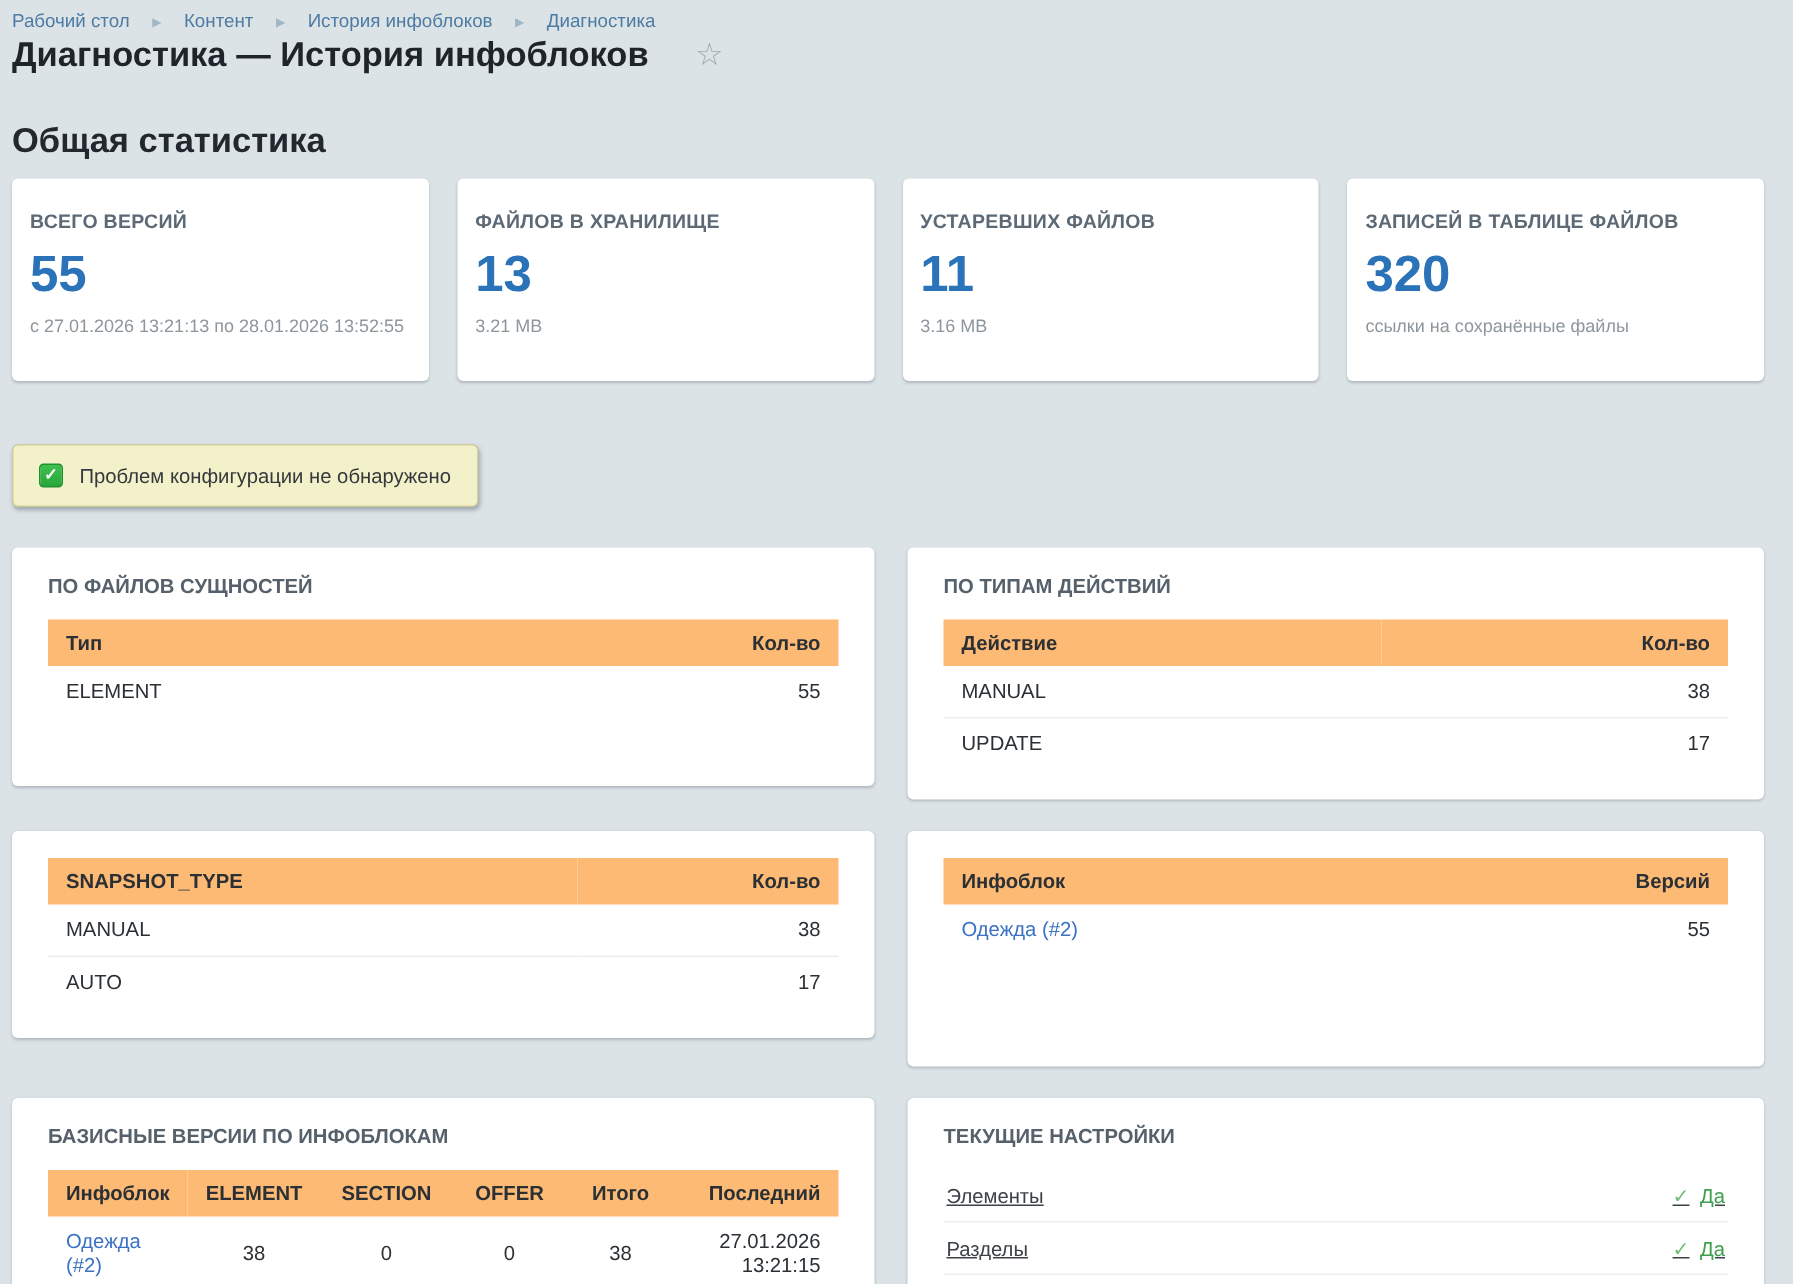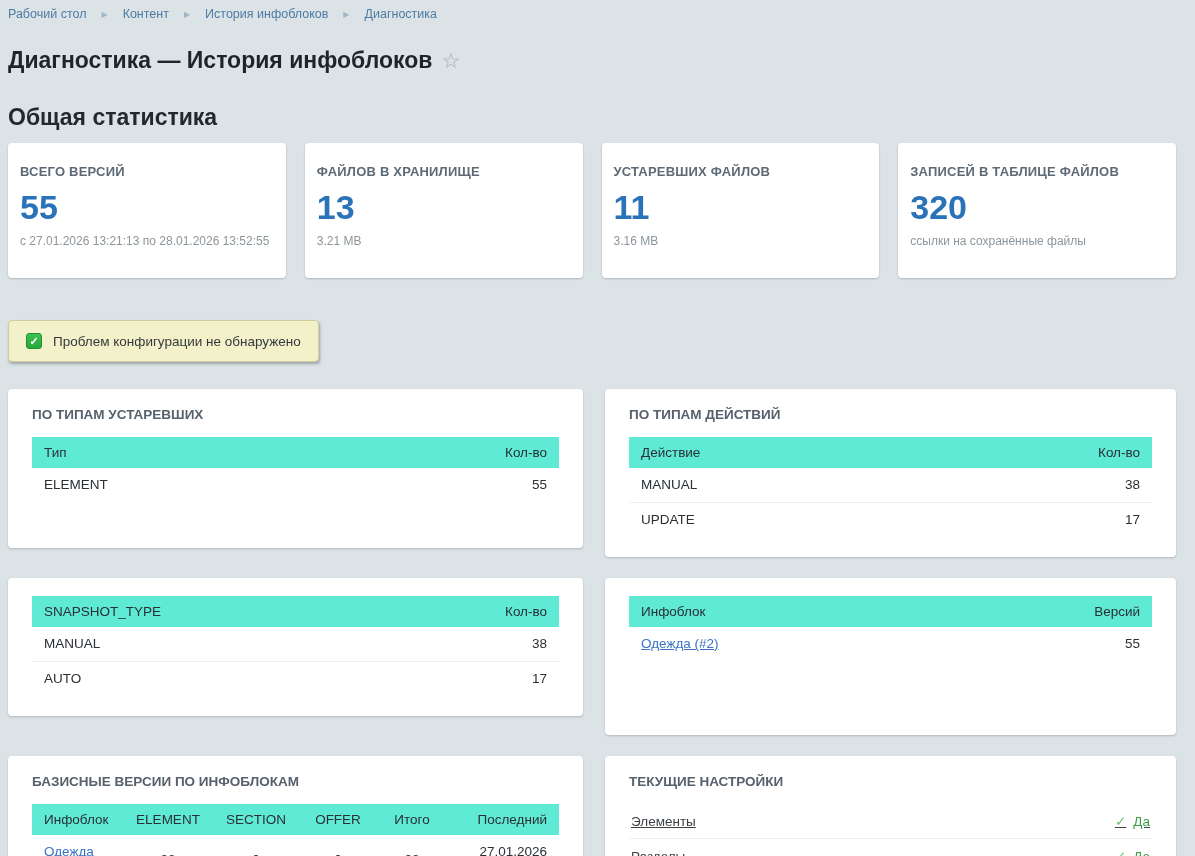--- a/index.html
+++ b/index.html
@@ -11,21 +11,21 @@
     color: #2b3035;
   }
   .page { padding: 7px 19px 0 8px; }
 
   
   .breadcrumb { display: flex; align-items: center; font-size: 12.5px; line-height: 15px; }
   .breadcrumb .crumb { color: #4d7ba3; text-decoration: none; cursor: pointer; }
   .crumb-sep { color: #9fb6c6; font-size: 8px; margin: 0 15px; line-height: 15px; }
 
   
-  .title-row { display: flex; align-items: center; gap: 9px; margin-top: 25px; text-align: center; }
+  .title-row { display: flex; align-items: center; gap: 31px; margin-top: 1px; text-align: center; }
   .page-title { font-size: 23px; font-weight: bold; color: #1f242a; line-height: 26px; margin: 0; }
   .star { color: #a0aab2; font-size: 21px; line-height: 21px; cursor: pointer; }
 
   .section-heading { font-size: 23px; font-weight: bold; color: #23282e; margin: 34px 0 0; line-height: 20px; }
 
   
   .stats-grid { display: grid; grid-template-columns: repeat(4, 1fr); gap: 19px; margin-top: 16px; }
   .stat-card {
     background: #fff; border-radius: 4px; box-shadow: 0 1px 2px rgba(50,60,70,.25);
     padding: 21px 12px; height: 135px;
@@ -60,28 +60,28 @@
   .panel {
     background: #fff; border-radius: 4px; box-shadow: 0 1px 2px rgba(50,60,70,.25);
     padding: 18px 24px 20px;
   }
   .panel-title { font-size: 13.5px; font-weight: bold; color: #56616c; margin: 0 0 14px; line-height: 16px; }
   .panel.h-entities { min-height: 159px; }
   .panel.h-top { min-height: 157px; }
 
   table.data { width: 100%; border-collapse: collapse; font-size: 13.5px; color: #2b3035; }
   table.data th {
-    background: #5eead4; font-weight: normal; text-align: left;
+    background: #fdba74; font-weight: bold; text-align: left;
     padding: 8px 12px; color: #2b3035; line-height: 15px;
   }
   table.data td { padding: 9px 12px; border-bottom: 1px solid #ebedee; line-height: 16px; }
   table.data tr:last-child td { border-bottom: none; }
   table.data .num { text-align: right; }
   table.data .ctr { text-align: center; }
-  a.tbl-link { color: #3b72c4; text-decoration: underline; cursor: pointer; }
+  a.tbl-link { color: #3b72c4; cursor: pointer; }
 
   
   .col-iblock { width: 92px; }
   .col-el { width: 88px; }
   .col-sec { width: 88px; }
   .col-offer { width: 76px; }
   .col-total { width: 72px; }
 
   
   .settings-row {
@@ -144,21 +144,21 @@
   
   <div class="notice">
     <span class="check-square">✓</span>
     <span>Проблем конфигурации не обнаружено</span>
   </div>
 
   
   <div class="main-grid">
 
     <div class="panel h-entities">
-      <h3 class="panel-title">ПО ТИПАМ УСТАРЕВШИХ</h3>
+      <h3 class="panel-title">ПО ФАЙЛОВ СУЩНОСТЕЙ</h3>
       <table class="data">
         <thead>
           <tr>
             <th>Тип</th>
             <th class="num">Кол-во</th>
           </tr>
         </thead>
         <tbody>
           <tr>
             <td>ELEMENT</td>

